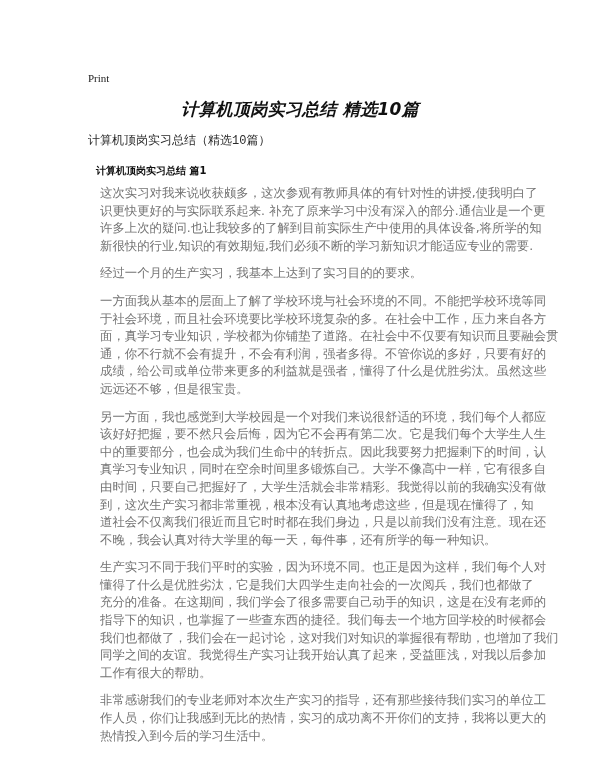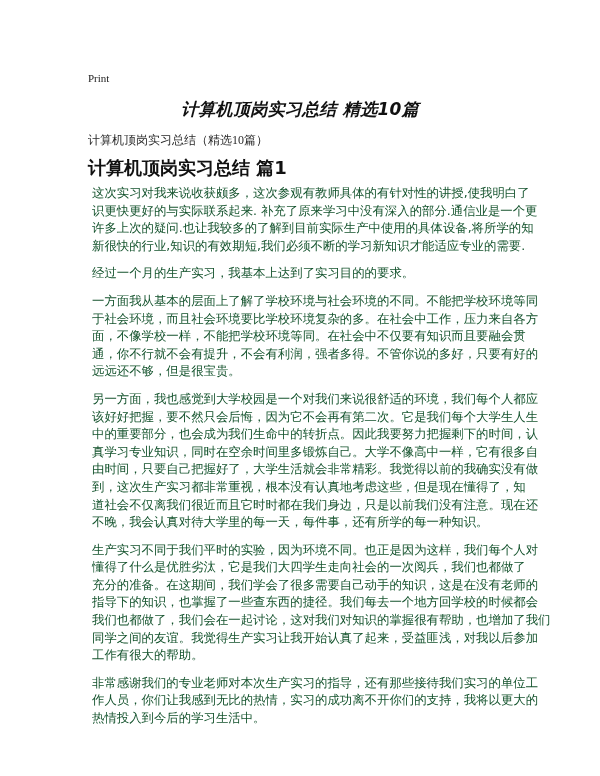--- a/index.html
+++ b/index.html
@@ -41,47 +41,47 @@
       font-weight: bold;
       letter-spacing: 0.3px;
       color: #111111;
       margin: 0;
       font-style: italic;
     }
     .doc-subtitle {
       position: absolute;
       left: 88px;
       top: 132px;
-      font-family: Liberation Serif, serif;
+      font-family: Liberation Mono, monospace;
       font-size: 12px;
       color: #2a2a2a;
       margin: 0;
     }
     .section-heading {
       position: absolute;
       left: 88px;
       top: 156px;
       font-family: "DejaVu Sans", sans-serif;
-      font-size: 18px;
+      font-size: 10px;
       font-weight: bold;
       color: #111111;
-      margin: 0;
+      margin: 8px;
     }
     .body {
       position: absolute;
       left: 88px;
       top: 184px;
       width: 440px;
     }
     .para {
       font-family: "DejaVu Sans", sans-serif;
       font-size: 12.4px;
       line-height: 17.6px;
-      color: #14532d;
-      margin: 0 0 10px 4px;
+      color: #737373;
+      margin: 0 0 10px 12px;
     }
     .line {
       display: block;
       white-space: nowrap;
     }
   </style>
 </head>
 <body>
 
 <div class="page">
@@ -103,22 +103,23 @@
       <span class="line">新很快的行业,知识的有效期短,我们必须不断的学习新知识才能适应专业的需要.</span>
     </p>
 
     <p class="para">
       <span class="line">经过一个月的生产实习，我基本上达到了实习目的的要求。</span>
     </p>
 
     <p class="para">
       <span class="line">一方面我从基本的层面上了解了学校环境与社会环境的不同。不能把学校环境等同</span>
       <span class="line">于社会环境，而且社会环境要比学校环境复杂的多。在社会中工作，压力来自各方</span>
-      <span class="line">面，不像学校一样，不能把学校环境等同。在社会中不仅要有知识而且要融会贯</span>
+      <span class="line">面，真学习专业知识，学校都为你铺垫了道路。在社会中不仅要有知识而且要融会贯</span>
       <span class="line">通，你不行就不会有提升，不会有利润，强者多得。不管你说的多好，只要有好的</span>
+      <span class="line">成绩，给公司或单位带来更多的利益就是强者，懂得了什么是优胜劣汰。虽然这些</span>
       <span class="line">远远还不够，但是很宝贵。</span>
     </p>
 
     <p class="para">
       <span class="line">另一方面，我也感觉到大学校园是一个对我们来说很舒适的环境，我们每个人都应</span>
       <span class="line">该好好把握，要不然只会后悔，因为它不会再有第二次。它是我们每个大学生人生</span>
       <span class="line">中的重要部分，也会成为我们生命中的转折点。因此我要努力把握剩下的时间，认</span>
       <span class="line">真学习专业知识，同时在空余时间里多锻炼自己。大学不像高中一样，它有很多自</span>
       <span class="line">由时间，只要自己把握好了，大学生活就会非常精彩。我觉得以前的我确实没有做</span>
       <span class="line">到，这次生产实习都非常重视，根本没有认真地考虑这些，但是现在懂得了，知</span>

